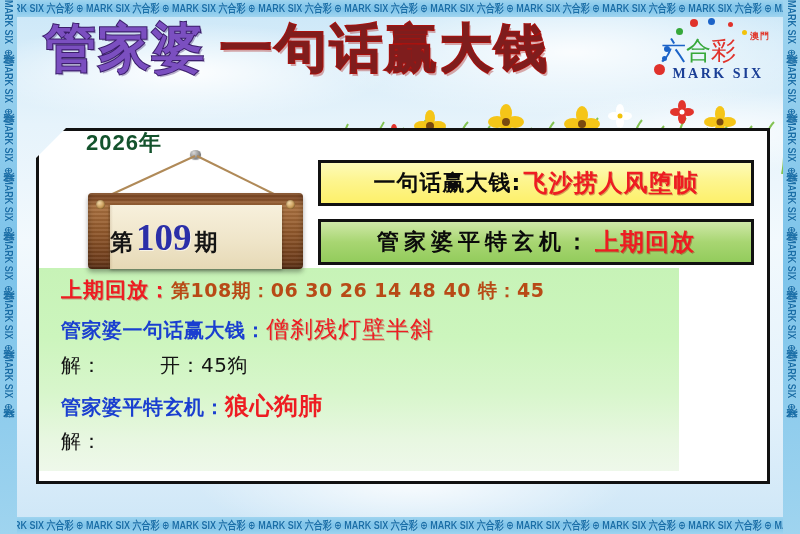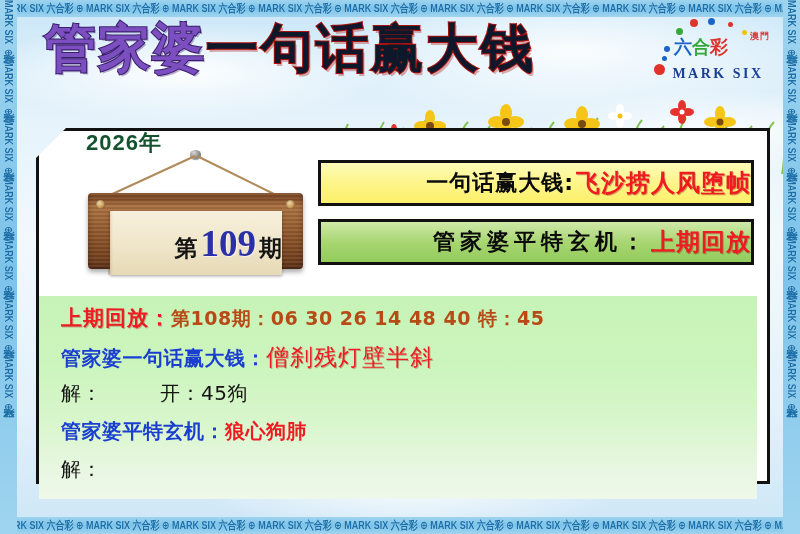--- a/index.html
+++ b/index.html
@@ -62,22 +62,22 @@
     position:absolute;right:26px;top:16px;width:128px;height:78px;z-index:5;
     text-align:center;
   }
   .logo .macau{
     position:absolute;right:4px;top:14px;
     font-size:9px;color:#e03a2f;font-weight:bold;letter-spacing:1px;
   }
   .logo .dots{position:absolute;left:0;top:0;width:128px;height:52px;}
   .logo .dot{position:absolute;border-radius:50%;}
   .logo .cn{
-    position:absolute;left:28px;top:22px;
-    font-size:18px;font-weight:bold;line-height:1;
+    position:absolute;left:15px;top:22px;
+    font-size:25px;font-weight:normal;line-height:1;
     font-family:"DejaVu Sans","Liberation Sans",sans-serif;
   }
   .logo .cn i{font-style:normal;}
   .logo .mark{
     position:absolute;left:16px;top:50px;width:112px;
     font-size:14px;font-weight:bold;color:#1b3f96;letter-spacing:2.5px;
     font-family:"Liberation Serif","DejaVu Serif",serif;
   }
 
   
@@ -90,25 +90,25 @@
     line-height:1;
   }
   .heading .h-purple{
     color:#7b4fc0;
     -webkit-text-stroke:2px #3b1f6b;
     paint-order:stroke fill;
     text-shadow:2px 2px 0 rgba(60,30,110,.35);
     letter-spacing:2px;
   }
   .heading .h-red{
-    color:#0f172a;
+    color:#7f1d1d;
     -webkit-text-stroke:2px #a8120f;
     paint-order:stroke fill;
     text-shadow:2px 3px 0 rgba(170,20,15,.35);
-    margin-left:0;
+    margin-left:14px;
     letter-spacing:3px;
   }
 
   
   .card{
     position:absolute;left:36px;top:128px;width:728px;height:350px;
     background:#ffffff;
     border:3px solid #111;
     z-index:4;
     clip-path:polygon(0 30px,30px 0,100% 0,100% 100%,0 100%);
@@ -141,24 +141,24 @@
     background:repeating-linear-gradient(180deg,rgba(255,255,255,.07) 0 2px,rgba(0,0,0,.06) 2px 4px);
   }
   .screw{
     position:absolute;top:7px;width:9px;height:9px;border-radius:50%;
     background:radial-gradient(circle at 35% 30%,#f3d9a8,#c99a55 60%,#8a6124);
     box-shadow:inset 0 0 2px rgba(0,0,0,.5);
   }
   .screw.l{left:8px;}
   .screw.r{right:8px;}
   .paper{
-    position:absolute;left:22px;top:18px;width:172px;height:64px;
+    position:absolute;left:22px;top:12px;width:172px;height:64px;
     background:linear-gradient(180deg,#f7f0dc 0%,#efe5c9 55%,#e6d9b6 100%);
     box-shadow:0 1px 3px rgba(0,0,0,.35);
-    display:flex;align-items:center;justify-content:flex-end;
+    display:flex;align-items:center;justify-content:flex-start;
   }
   .paper:before{
     content:"";position:absolute;left:-2px;top:0;width:5px;height:64px;
     background:linear-gradient(90deg,rgba(120,80,40,.25),transparent);
   }
   .issue{
     font-family:"Liberation Serif","DejaVu Serif",serif;
     white-space:nowrap;line-height:1;
   }
   .issue .di,.issue .qi{
@@ -169,21 +169,21 @@
     font-size:37px;color:#2b2fa8;font-weight:bold;
     text-shadow:1px 1px 0 rgba(255,255,255,.6);
     margin:0 3px;
   }
 
   
   .banner{
     position:absolute;left:318px;z-index:8;
     width:430px;height:40px;
     border:3px solid #111;
-    display:flex;align-items:center;justify-content:flex-end;
+    display:flex;align-items:center;justify-content:center;
     white-space:nowrap;
     font-family:"DejaVu Sans","Liberation Sans",sans-serif;
     font-weight:bold;
   }
   .banner.yellow{
     top:160px;
     background:linear-gradient(180deg,#fdfbb8 0%,#fdf58e 45%,#fdf06a 100%);
   }
   .banner.green{
     top:219px;
@@ -191,24 +191,24 @@
   }
   .banner .lbl{font-size:22px;color:#0b0b0b;letter-spacing:1px;}
   .banner .val{
     font-size:24px;color:#ee1c22;letter-spacing:1px;margin-left:2px;
     text-shadow:1px 1px 0 rgba(140,10,10,.35);
   }
   .banner.green .lbl{letter-spacing:5px;}
 
   
   .results{
-    position:absolute;left:39px;top:296px;width:706px;height:195px;
+    position:absolute;left:39px;top:268px;width:640px;height:195px;
     background:linear-gradient(180deg,#c7f3b7 0%,#ccf5bd 34%,#d8f6cc 62%,#e8f7e1 85%,#eef8ea 100%);
     z-index:7;
-    padding:8px 12px 0 0;
+    padding:8px 0 0 0;
   }
   .rline{
     display:flex;align-items:baseline;white-space:nowrap;
     font-family:"DejaVu Sans","Liberation Sans",sans-serif;
     padding-left:22px;height:38px;
   }
   .r-red-b{
     font-size:21px;font-weight:bold;color:#ee1c22;
     text-shadow:1px 1px 0 rgba(150,10,10,.3);
     letter-spacing:1px;
@@ -217,21 +217,21 @@
     font-size:19px;font-weight:bold;color:#b84a16;letter-spacing:.5px;
   }
   .r-blue{
     font-size:20px;font-weight:bold;color:#1a3fd0;letter-spacing:.5px;
   }
   .r-red-big{
     font-size:23px;font-weight:normal;color:#ee1c22;letter-spacing:1px;
     text-shadow:1px 1px 0 rgba(150,10,10,.3);
   }
   .r-red-mid{
-    font-size:20px;font-weight:bold;color:#ee1c22;letter-spacing:.5px;
+    font-size:24px;font-weight:bold;color:#ee1c22;letter-spacing:.5px;
   }
   .r-black{
     font-size:20px;color:#141414;letter-spacing:.5px;
   }
   .gap{display:inline-block;width:58px;}
 </style>
 </head>
 <body>
 
 <div id="poster">

